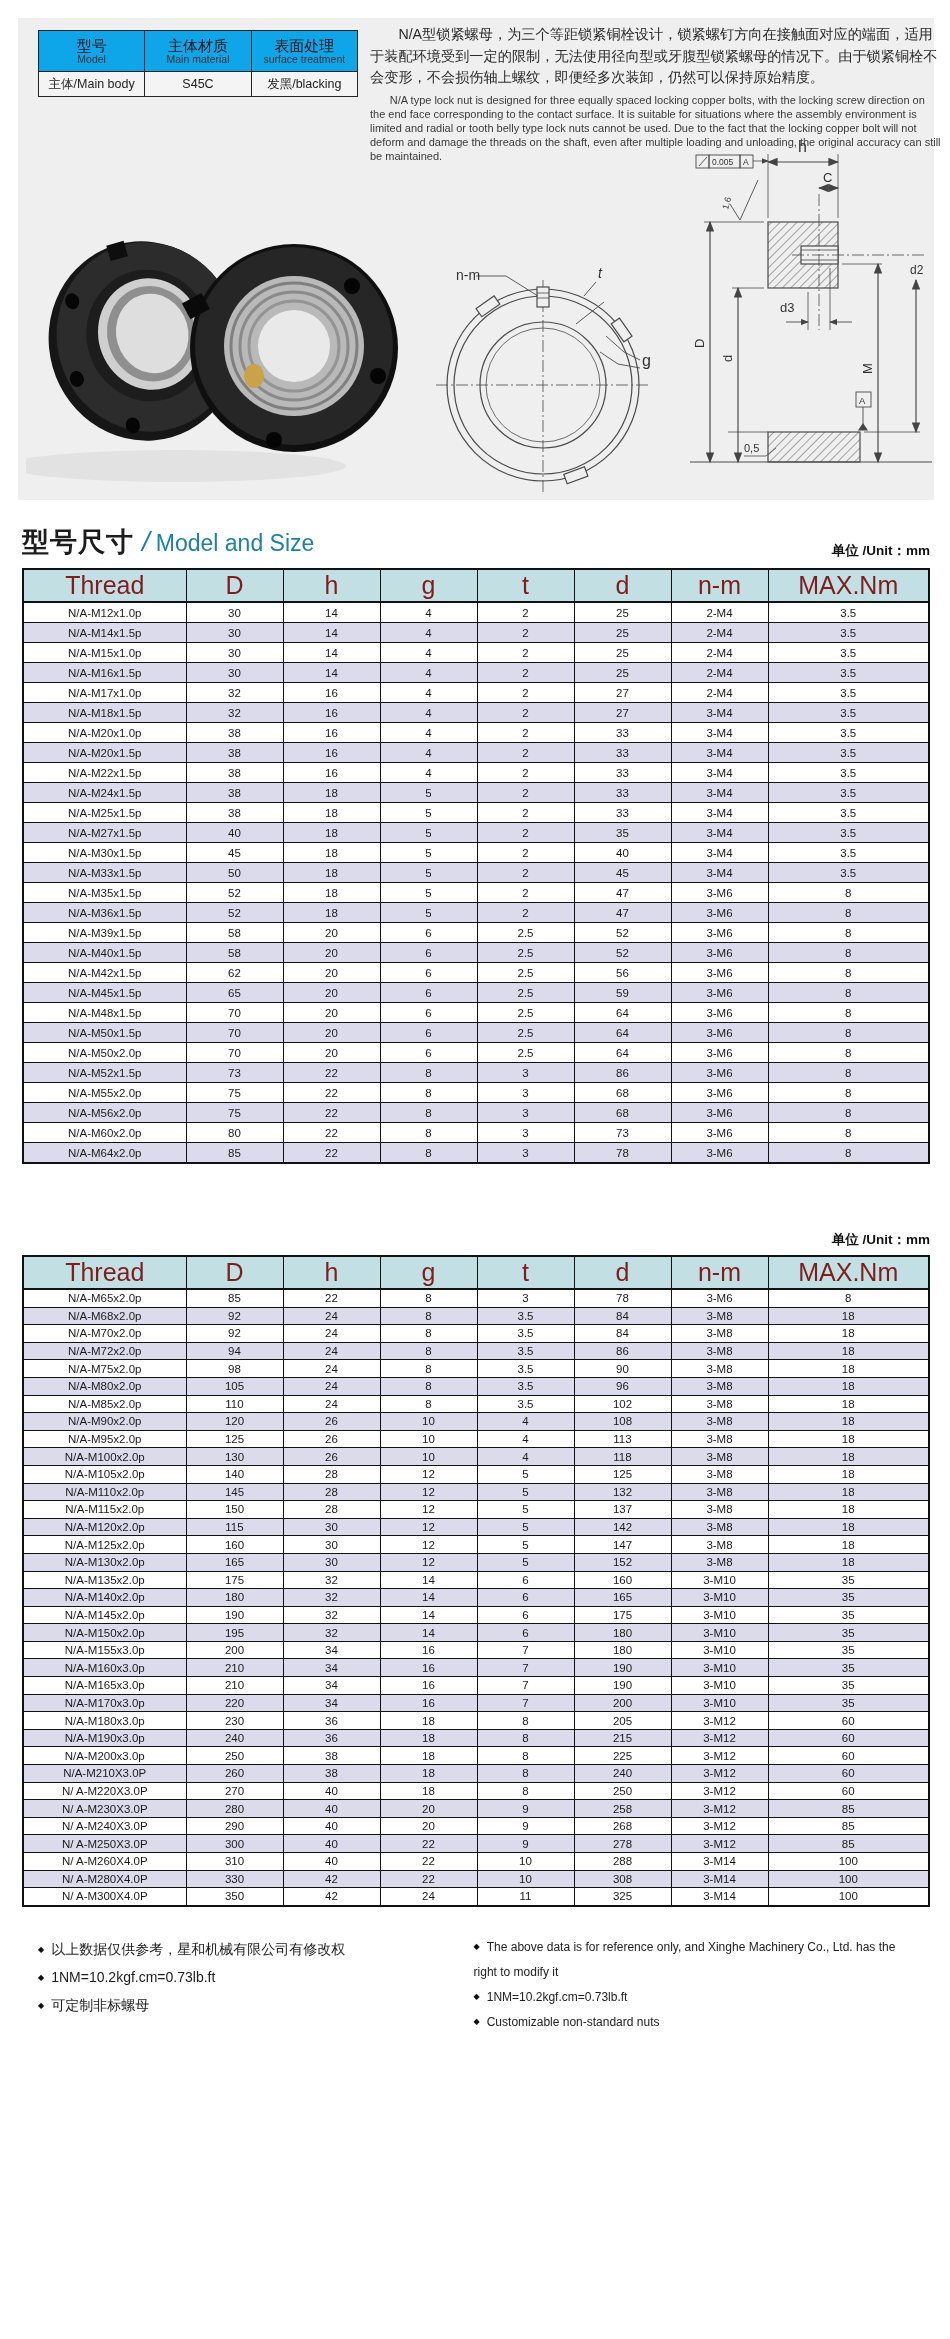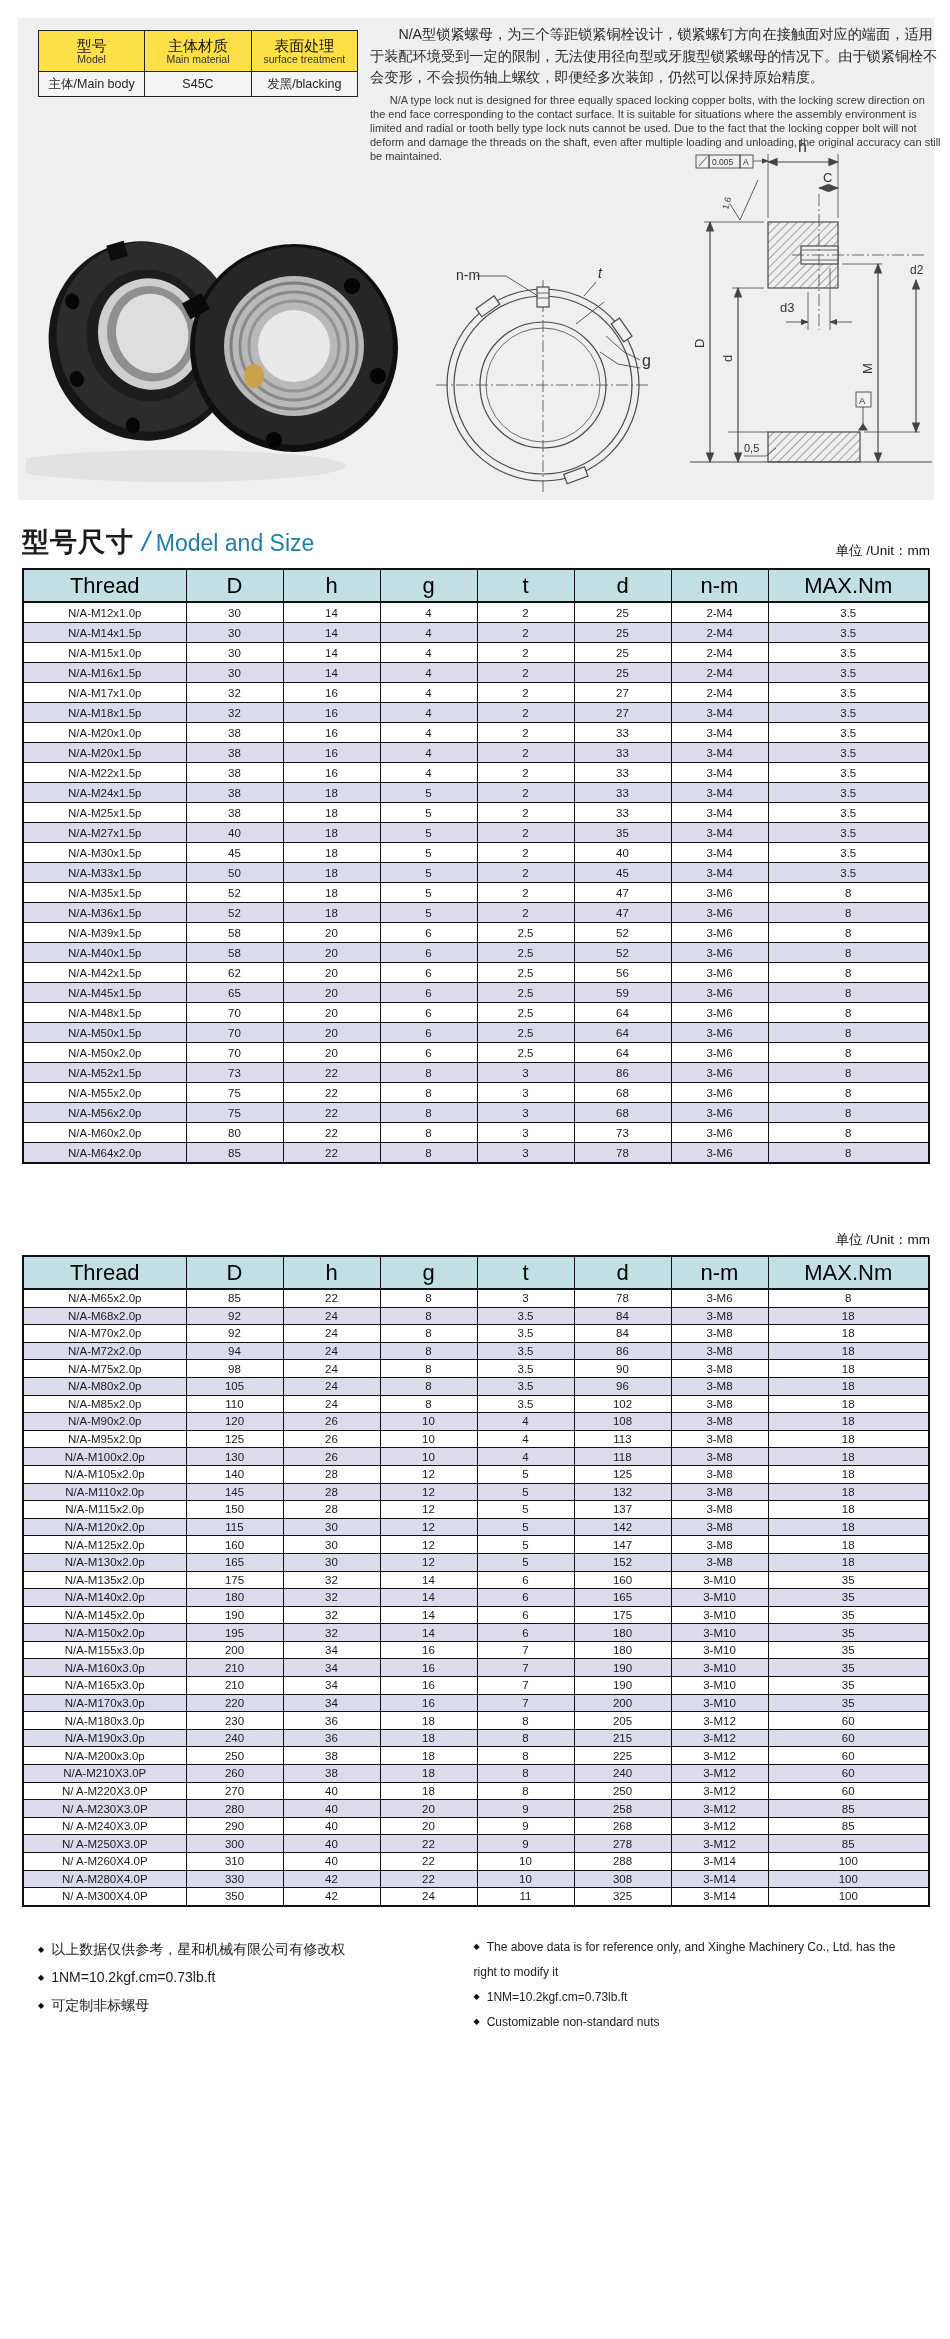--- a/index.html
+++ b/index.html
@@ -4,47 +4,47 @@
 <style>
   html,body{margin:0;padding:0;background:#ffffff;}
   body{width:950px;min-height:2339px;font-family:"Liberation Sans","DejaVu Sans",sans-serif;color:#222;}
   .page{position:relative;width:950px;}
 
   
   .top-panel{position:relative;margin:18px 16px 0 18px;height:482px;background:#efeff0;}
 
   .spec-table{position:absolute;left:20px;top:12px;width:320px;border-collapse:collapse;table-layout:fixed;}
   .spec-table th,.spec-table td{border:1.6px solid #222;text-align:center;vertical-align:middle;padding:0;}
-  .spec-table th{background:#fde047;height:40px;font-weight:normal;}
+  .spec-table th{background:#0ea5e9;height:40px;font-weight:normal;}
   .spec-table th .zh{font-size:15px;color:#111;line-height:1.15;}
   .spec-table th .en{font-size:10.5px;color:#333;line-height:1.1;}
   .spec-table td{background:#f4f4f4;height:24px;font-size:12.5px;color:#222;}
 
   .desc{position:absolute;left:352px;top:6px;width:572px;}
   .desc-zh{margin:0;font-size:14.2px;line-height:1.52;color:#2b2b2b;text-indent:2em;}
   .desc-en{margin:4px 0 0 0;font-size:11px;line-height:1.28;color:#3a3a3a;text-indent:1.8em;}
 
   .photo-wrap{position:absolute;left:8px;top:118px;width:404px;height:360px;}
   .front-wrap{position:absolute;left:410px;top:222px;width:232px;height:256px;}
   .section-wrap{position:absolute;left:650px;top:112px;width:272px;height:368px;}
   svg{display:block;}
   svg text{font-family:"Liberation Sans","DejaVu Sans",sans-serif;fill:#333;}
 
   
   .section-head{margin:24px 20px 8px 22px;display:flex;align-items:flex-end;justify-content:space-between;}
   .title-zh{font-size:27px;font-weight:bold;color:#1c1c1c;letter-spacing:1px;}
   .title-div{font-size:28px;color:#1d80a8;margin:0 6px 0 8px;font-style:italic;}
   .title-en{font-size:23px;color:#1d80a8;}
-  .unit-label{font-size:13.5px;color:#111;}
+  .unit-label{font-size:13.5px;color:#111;font-weight:bold;}
   .unit-row{margin:0 20px 6px 22px;text-align:right;}
 
   
   .size-table{margin-left:22px;width:908px;border-collapse:collapse;table-layout:fixed;border:2.5px solid #111;}
   .size-table th,.size-table td{border:1.6px solid #111;text-align:center;vertical-align:middle;padding:0;}
-  .size-table thead th{background:#c2e0e4;height:31px;font-weight:normal;font-size:22px;color:#000000;}
+  .size-table thead th{background:#c2e0e4;height:31px;font-weight:normal;font-size:25px;color:#7f1d1d;}
   .size-table thead{border-bottom:2.5px solid #111;}
   .size-table tbody td{font-size:11.5px;color:#1a1a1a;background:#fff;}
   #t1 tbody td{height:19px;}
   #t2 tbody td{height:16.6px;}
   .size-table tbody tr:nth-child(even) td{background:#dcdbec;}
   .size-table col.c-thread{width:163px;}
   .size-table col.c-num{width:97px;}
   .size-table col.c-max{width:auto;}
 
   .gap-below-t1{height:66px;}

